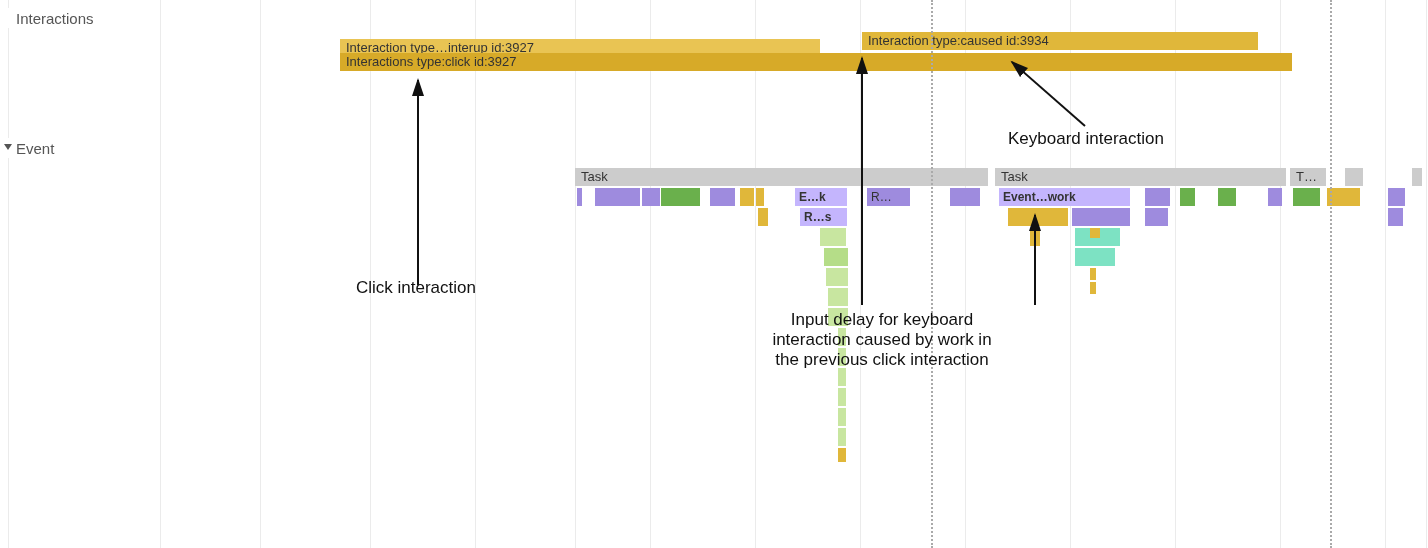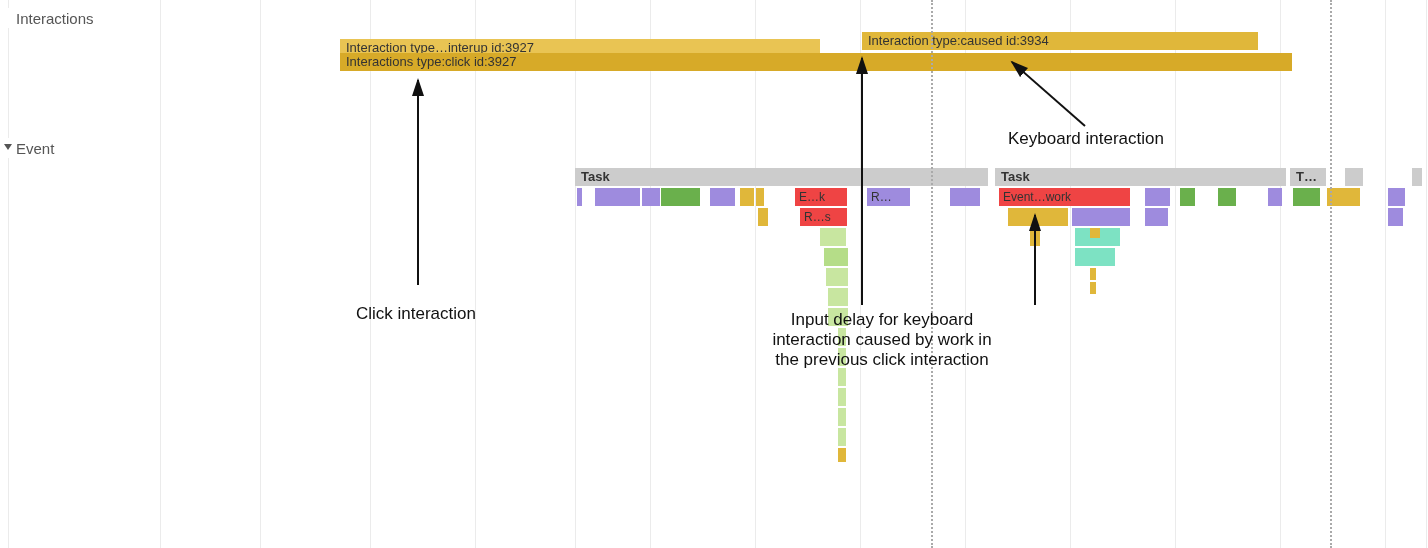--- a/index.html
+++ b/index.html
@@ -60,25 +60,25 @@
     font-size: 13px;
     line-height: 18px;
     white-space: nowrap;
     overflow: hidden;
     text-overflow: clip;
     padding-left: 6px;
   }
   .interaction-lt   { background: #e9c453; color:#333; }
   .interaction-md   { background: #e0b73a; color:#333; }
   .interaction-dk   { background: #d7aa28; color:#333; }
-  .task             { background: #ccc; color:#333;font-weight:bold; }
+  .task             { background: #ccc; color:#333; }
   .c-purple { background: #9e8bde; }
   .c-green  { background: #6ab04c; }
   .c-yellow { background: #e0b73a; }
-  .c-yellow2{ background: #ef4444; }
+  .c-yellow2{ background: #c4b5fd; font-weight: bold; }
   .c-teal   { background: #7de2c3; }
   .c-ltg    { background: #c8e6a0; }
   .c-mtg    { background: #b5dd88; }
   .flameblock {
     position: absolute;
     box-sizing: border-box;
     font-size: 12px;
     line-height: 18px;
     overflow: hidden;
     white-space: nowrap;
@@ -176,21 +176,21 @@
 <div class="flameblock c-ltg" style="top:408px;height:18px;left:838px;width:8px"></div>
 <div class="flameblock c-ltg" style="top:428px;height:18px;left:838px;width:8px"></div>
 <div class="flameblock c-yellow" style="top:448px;height:14px;left:838px;width:8px"></div>
 
 <div class="flameblock c-yellow" style="top:268px;height:12px;left:1090px;width:6px"></div>
 <div class="flameblock c-yellow" style="top:282px;height:12px;left:1090px;width:6px"></div>
 
 <div class="dotted" style="left:931px"></div>
 <div class="dotted" style="left:1330px"></div>
 
-<div class="anno" style="top:304px;left:356px">Click interaction</div>
+<div class="anno" style="top:278px;left:356px">Click interaction</div>
 <div class="anno" style="top:129px;left:1008px">Keyboard interaction</div>
 <div class="anno" style="top:310px;left:752px;text-align:center;width:260px">Input delay for keyboard
 interaction caused by work in
 the previous click interaction</div>
 
 <svg class="arrow-svg" width="1428" height="548">
   <defs>
     <marker id="ah" markerWidth="10" markerHeight="10" refX="8" refY="3" orient="auto">
       <path d="M0,0 L0,6 L9,3 z" fill="#111"></path>
     </marker>

